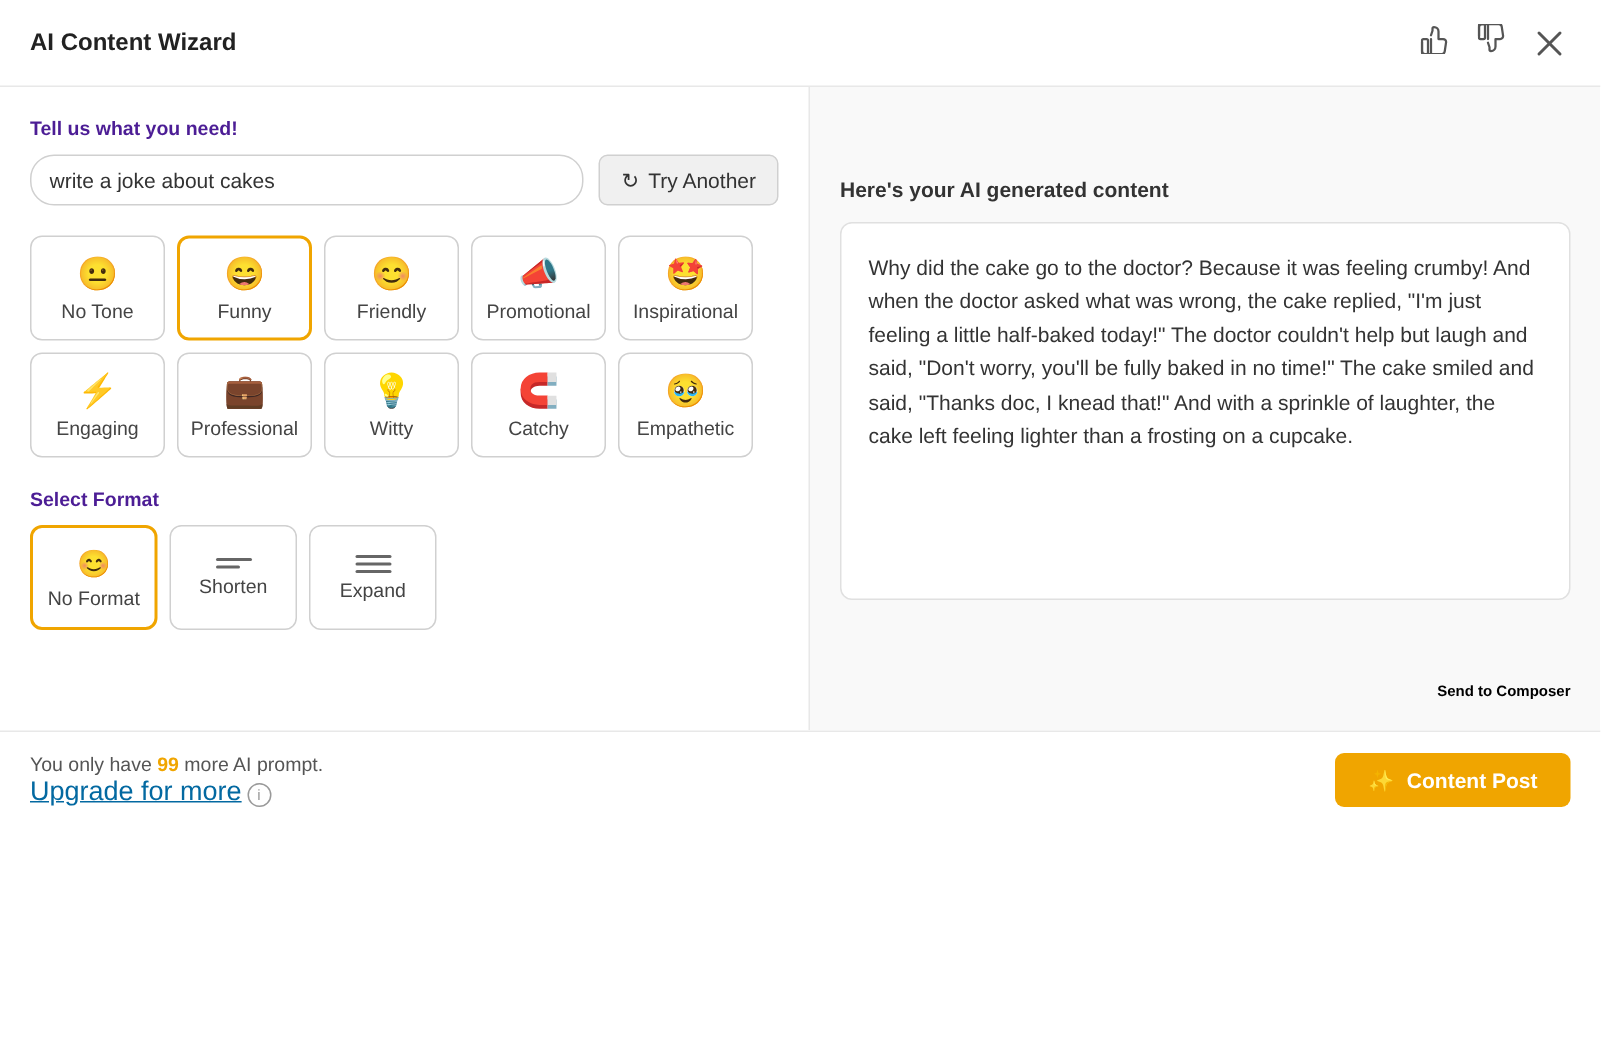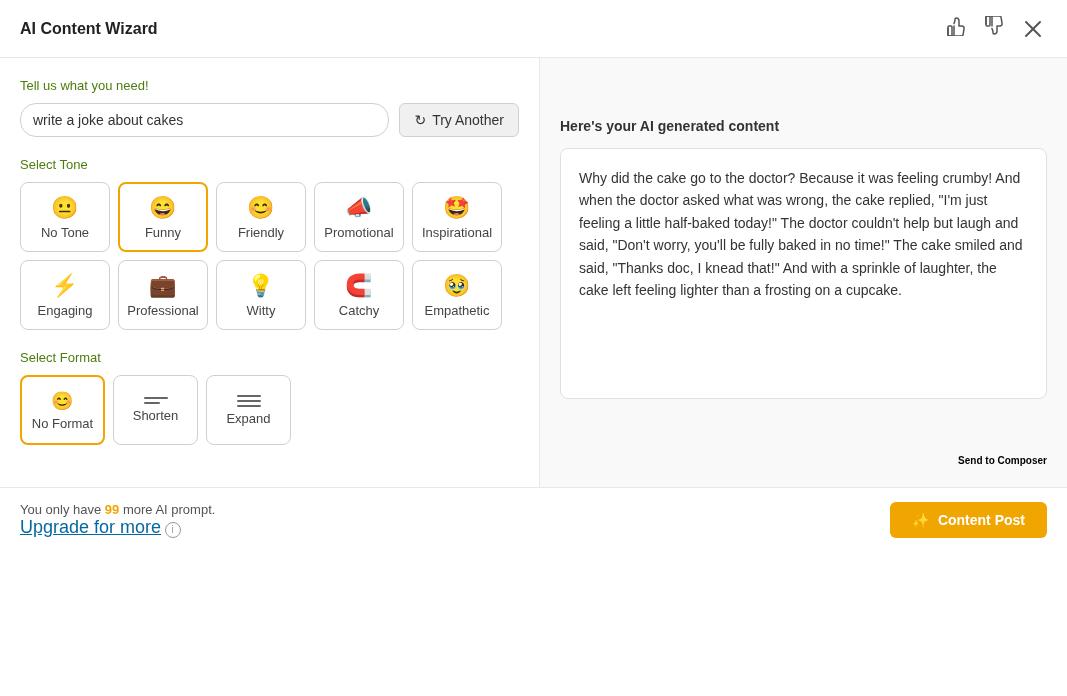--- a/index.html
+++ b/index.html
@@ -70,22 +70,22 @@
     .right-panel {
       flex: 1;
       padding: 20px;
       background: #f9f9f9;
       display: flex;
       flex-direction: column;
     }
 
     .section-label {
       font-size: 13px;
-      font-weight: 400;
-      color: #4d7c0f;
+      font-weight: 700;
+      color: #4c1d95;
       margin-bottom: 10px;
     }
 
     .input-row {
       display: flex;
       gap: 10px;
       margin-bottom: 20px;
     }
 
     .text-input {
@@ -328,21 +328,20 @@
       <div class="section-label">Tell us what you need!</div>
 
       <div class="input-row">
         <input class="text-input" type="text" placeholder="write a joke about cakes" value="write a joke about cakes" style="">
         <button class="try-another-btn">
           <span style="font-size:14px;">↻</span>
           <span>Try Another</span>
         </button>
       </div>
 
-      <div class="section-label">Select Tone</div>
 
       <div class="tone-grid" id="tone-grid">
           <div class="tone-card">
       <span class="emoji">😐</span>
       <span>No Tone</span>
     </div>
           <div class="tone-card selected">
       <span class="emoji">😄</span>
       <span>Funny</span>
     </div>

